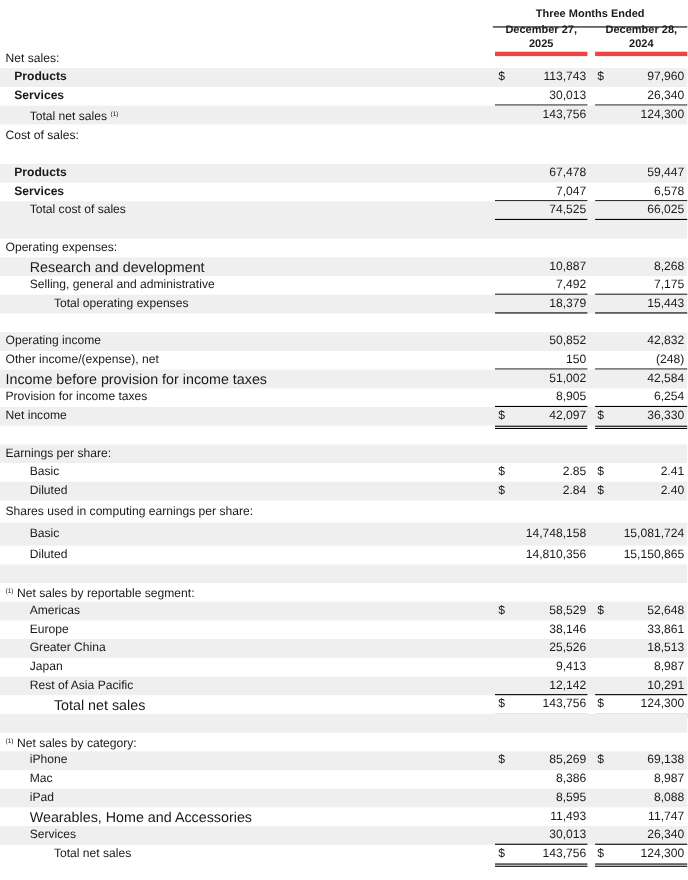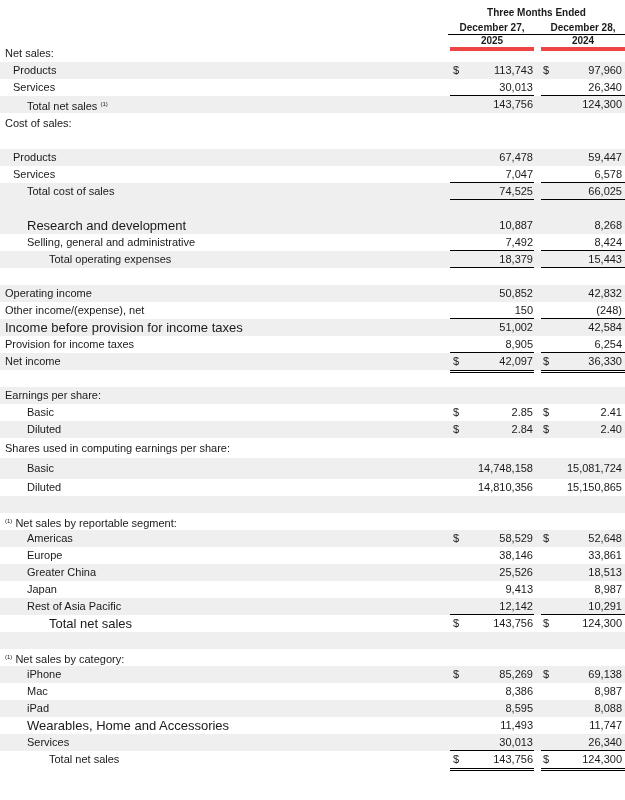--- a/index.html
+++ b/index.html
@@ -2,29 +2,29 @@
 <html><head>
 <meta charset="utf-8">
 <style>
   html, body { margin: 0; padding: 0; background: #ffffff; }
   body {
     width: 625px; height: 800px; overflow: hidden; position: relative;
     font-family: "Liberation Sans", "DejaVu Sans", sans-serif;
     font-size: 11px; color: #1a1a1a;
   }
   .hdr { position: absolute; font-weight: bold; text-align: center; font-size: 10px; line-height: 13px; }
-  .hdr-top { left: 448px; width: 177px; top: 6px; border-bottom: 1px solid #000; padding-bottom: 15px; }
+  .hdr-top { left: 448px; width: 177px; top: 6px; border-bottom: 1px solid #000; padding-bottom: 5px; }
   .hdr-col { top: 21px; border-bottom: 4px solid #ef4444; }
   .hdr-c1 { left: 450px; width: 84px; }
   .hdr-c2 { left: 541px; width: 84px; }
   #rows { position: absolute; left: 0; top: 45px; width: 625px; }
   .row { position: relative; height: 17px; line-height: 17px; width: 625px; }
   .row.gray { background: #efefef; }
   .row .lbl { position: absolute; left: 5px; white-space: nowrap; }
-  .row .lbl.i1 { left: 13px; }
+  .row .lbl.i1 { left: 13px; font-weight: bold; }
   .row .lbl.i2 { left: 27px; }
   .row .lbl.i3 { left: 49px; }
   .row .sm { font-size: 13px; }
   .row .d1 { position: absolute; left: 453px; }
   .row .v1 { position: absolute; right: 92px; text-align: center; }
   .row .d2 { position: absolute; left: 543px; }
   .row .v2 { position: absolute; right: 3px; text-align: right; }
   .ul1, .ul2 { position: absolute; height: 0; }
   .ul1 { left: 450px; width: 84px; }
   .ul2 { left: 541px; width: 84px; }
@@ -84,29 +84,32 @@
       <div class="ul2 bb"></div>
     </div>
     <div class="row gray">
       <span class="lbl i2"><span>Total cost of sales</span></span>
       <span class="v1">74,525</span>
       <span class="v2">66,025</span>
       <div class="ul1 bb"></div>
       <div class="ul2 bb"></div>
     </div>
     <div class="row gray"></div>
+    <div class="row">
+      <span class="lbl"><span>Operating expenses:</span></span>
+    </div>
     <div class="row gray">
       <span class="lbl i2 sm"><span>Research and development</span></span>
       <span class="v1">10,887</span>
       <span class="v2">8,268</span>
     </div>
     <div class="row">
       <span class="lbl i2"><span>Selling, general and administrative</span></span>
       <span class="v1">7,492</span>
-      <span class="v2">8,424</span>
+      <span class="v2">7,175</span>
       <div class="ul1 bb"></div>
       <div class="ul2 bb"></div>
     </div>
     <div class="row gray">
       <span class="lbl i3"><span>Total operating expenses</span></span>
       <span class="v1">18,379</span>
       <span class="v2">15,443</span>
       <div class="ul1 bb"></div>
       <div class="ul2 bb"></div>
     </div>

